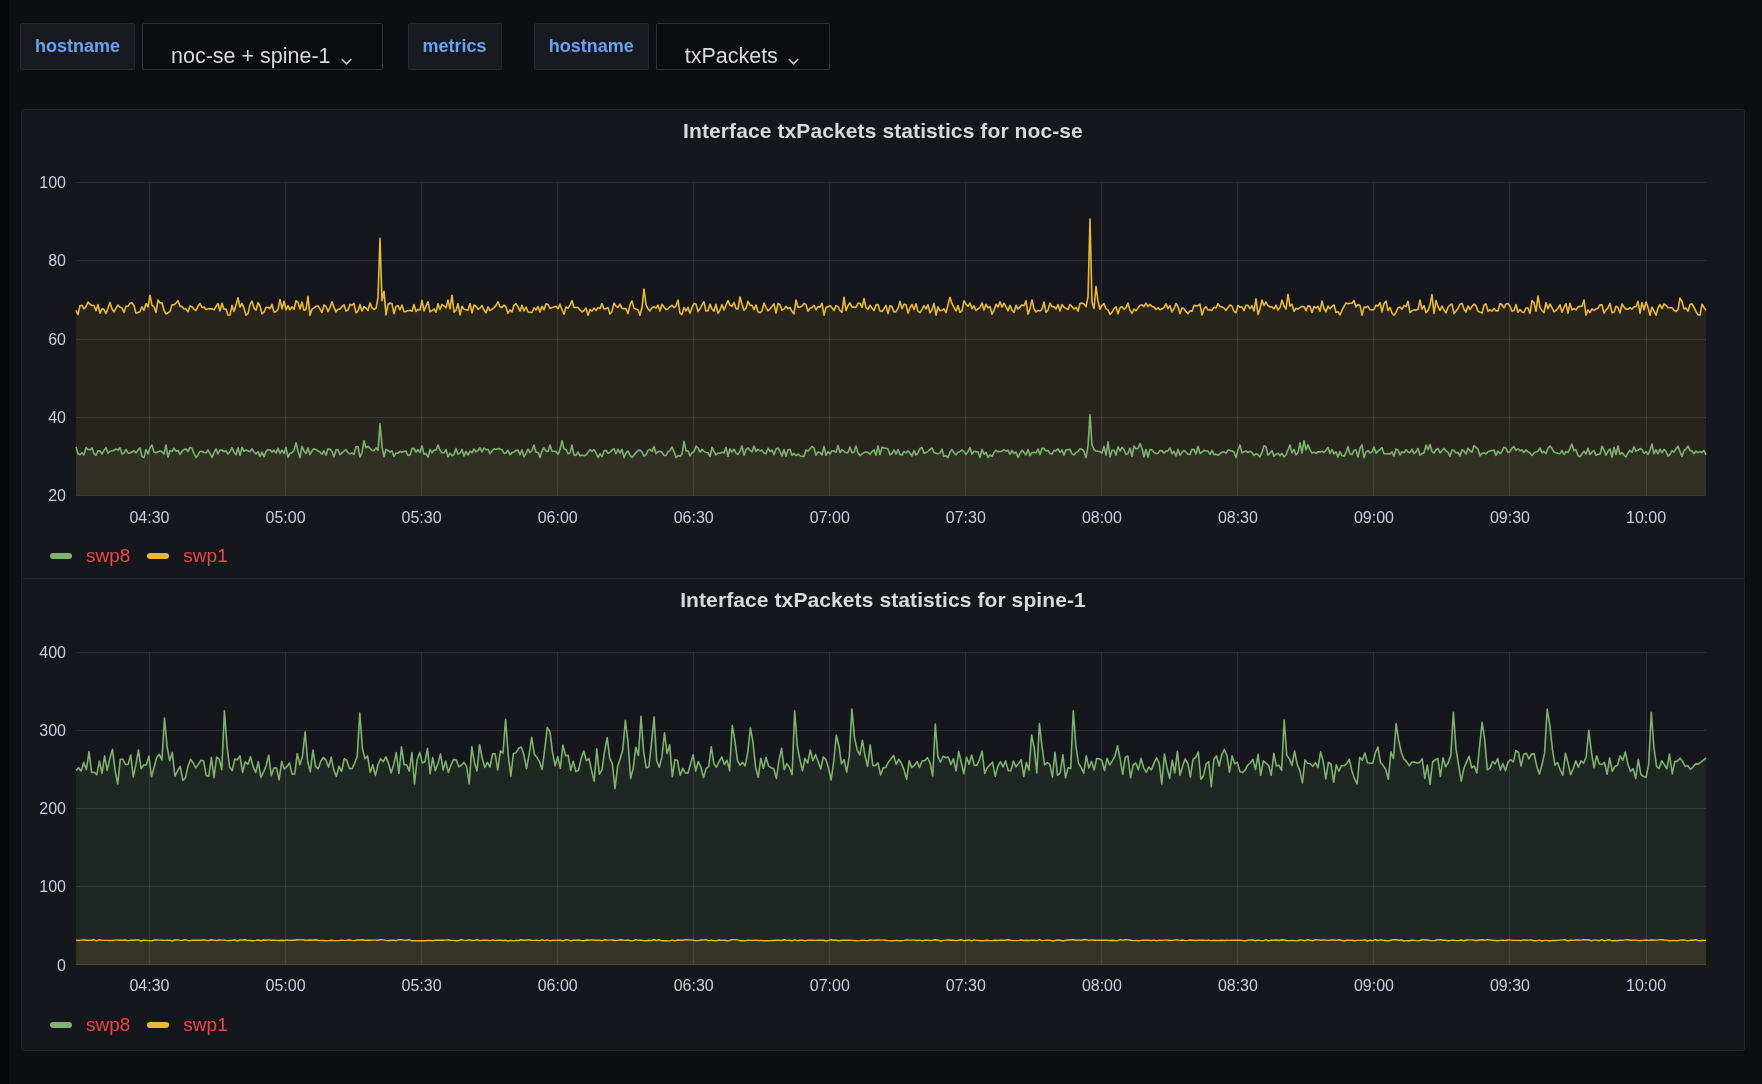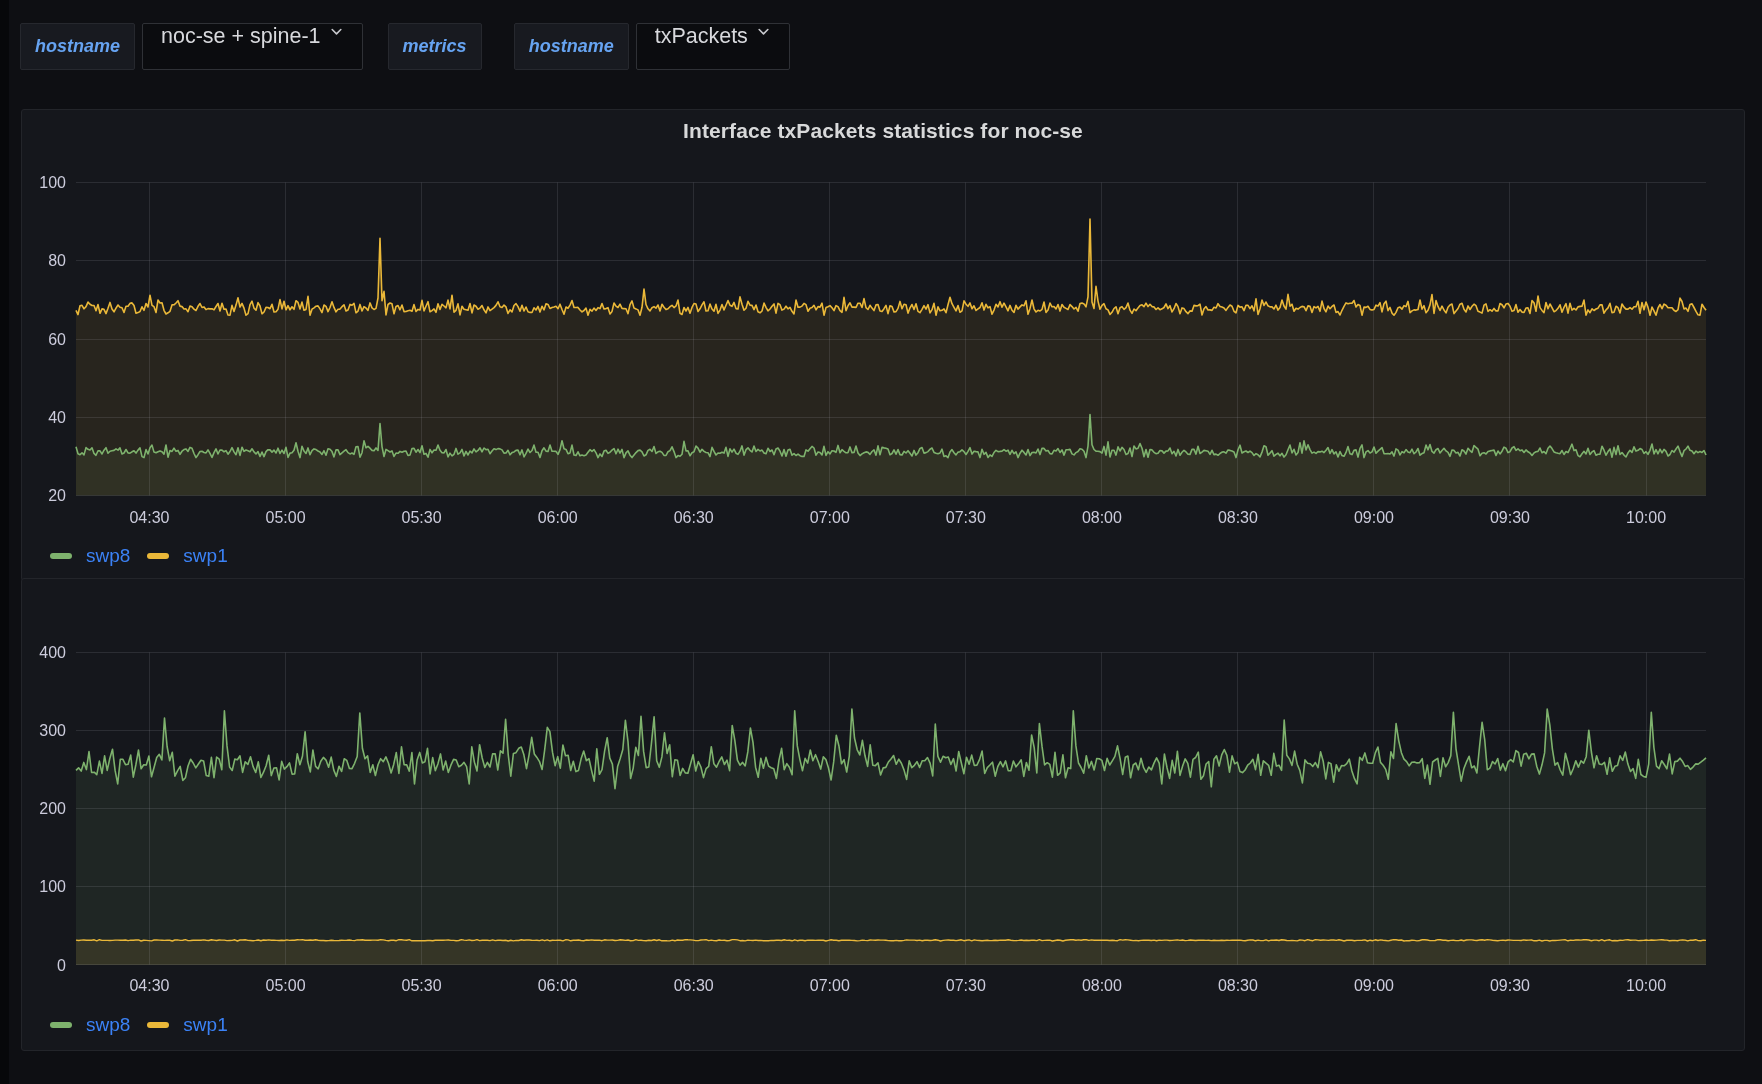--- a/index.html
+++ b/index.html
@@ -1,22 +1,22 @@
 <!DOCTYPE html>
 <html><head><meta charset="utf-8">
 <style>
 html,body{margin:0;padding:0;background:#0e0f13;width:1762px;height:1084px;overflow:hidden;font-family:"Liberation Sans",sans-serif;}
 .edge{position:absolute;left:0;top:0;width:9px;height:1084px;background:#07080a;}
 .submenu{position:absolute;left:20px;top:23px;display:flex;align-items:stretch;height:47px;}
-.vlabel{background:#181a20;border:1px solid #26282e;border-radius:2px;color:#66a3f1;font-size:18px;font-weight:700;display:flex;align-items:center;padding:0 14px;box-sizing:border-box;font-style:italic;}
-.vpick{background:#0b0c0f;border:1px solid #2f3136;border-radius:2px;color:#d8d9dd;font-size:21.5px;display:flex;align-items:flex-start;padding:0 18px;box-sizing:border-box;}
+.vlabel{background:#181a20;border:1px solid #26282e;border-radius:2px;color:#66a3f1;font-size:18px;font-weight:700;display:flex;align-items:center;padding:0 14px;box-sizing:border-box;}
+.vpick{background:#0b0c0f;border:1px solid #2f3136;border-radius:2px;color:#d8d9dd;font-size:21.5px;display:flex;align-items:flex-end;padding:0 28px;box-sizing:border-box;}
 .sp{width:7px} .gap{width:25px}
 .panel{position:absolute;left:21px;width:1724px;height:472px;background:#15171c;border:1px solid #23252a;border-radius:3px;box-sizing:border-box;}
 .ptitle{position:absolute;left:0;top:9px;width:100%;text-align:center;color:#d8d9da;font-size:21px;font-weight:700;letter-spacing:0.1px;}
-.legend{position:absolute;left:28px;top:436px;height:20px;display:flex;align-items:center;color:#3b82f6;font-size:19px;}
+.legend{position:absolute;left:28px;top:436px;height:20px;display:flex;align-items:center;color:#ef4444;font-size:19px;}
 .sw{width:22px;height:6px;border-radius:3px;display:inline-block;margin-right:14px;}
 .sw2{margin-left:17px;}
 .lt{line-height:20px;}
 </style></head>
 <body>
 <div class="edge"></div>
 <div class="submenu">
   <div class="vlabel">hostname</div>
     <div class="sp"></div>
   <div class="vpick">noc-se&nbsp;+&nbsp;spine-1<svg width="15" height="15" viewBox="0 0 16 16" style="margin-left:8px">
@@ -75,20 +75,21 @@
 <text x="1625.1" y="414.0" text-anchor="middle" font-family="Liberation Sans, sans-serif" font-size="16" fill="#ccccdc">10:00</text>
 </svg>
   <div class="legend">
       <span class="sw" style="background:#7EB26D"></span>
       <span class="lt">swp8</span>
       <span class="sw sw2" style="background:#EAB839"></span>
       <span class="lt">swp1</span>
     </div>
 </div>
 <div class="panel" style="top:578px;height:472.5px">
+  <div class="ptitle">Interface txPackets statistics for spine-1</div>
   <svg width="1724" height="472" viewBox="0 0 1724 472" style="position:absolute;left:-1px;top:-1px">
 <path d="M55.0,387.0 L55.0,192.3 L57.6,189.8 L60.2,193.1 L62.8,184.4 L65.4,191.6 L68.0,173.6 L70.6,194.5 L73.2,194.2 L75.8,196.6 L78.4,183.1 L81.0,195.4 L83.6,177.9 L86.2,192.4 L88.8,180.5 L91.5,171.2 L94.1,192.4 L96.7,205.9 L99.3,181.3 L101.9,181.3 L104.5,186.7 L107.1,186.2 L109.7,177.1 L112.3,199.1 L114.9,186.5 L117.5,172.0 L120.1,190.8 L122.7,186.8 L125.3,187.0 L127.9,178.0 L130.5,198.8 L133.1,189.3 L135.7,179.5 L138.3,176.3 L140.9,181.9 L143.5,140.1 L146.1,168.5 L148.7,182.8 L151.3,174.3 L153.9,198.1 L156.5,192.8 L159.2,188.4 L161.8,202.4 L164.4,199.8 L167.0,188.0 L169.6,181.3 L172.2,185.0 L174.8,189.9 L177.4,186.0 L180.0,182.2 L182.6,182.9 L185.2,197.4 L187.8,198.2 L190.4,179.4 L193.0,199.7 L195.6,179.1 L198.2,181.1 L200.8,191.7 L203.4,132.7 L206.0,167.9 L208.6,189.0 L211.2,192.5 L213.8,181.1 L216.4,181.7 L219.0,177.8 L221.6,194.4 L224.2,183.7 L226.9,186.4 L229.5,178.7 L232.1,188.6 L234.7,194.5 L237.3,183.8 L239.9,199.5 L242.5,194.2 L245.1,187.7 L247.7,177.2 L250.3,197.6 L252.9,190.0 L255.5,189.7 L258.1,201.9 L260.7,183.4 L263.3,191.1 L265.9,188.7 L268.5,184.9 L271.1,196.1 L273.7,195.9 L276.3,175.7 L278.9,186.8 L281.5,178.0 L284.1,153.8 L286.7,183.5 L289.3,193.9 L291.9,172.0 L294.6,188.3 L297.2,190.8 L299.8,183.2 L302.4,179.4 L305.0,182.1 L307.6,189.3 L310.2,179.1 L312.8,192.1 L315.4,198.4 L318.0,188.2 L320.6,193.5 L323.2,180.8 L325.8,182.4 L328.4,190.4 L331.0,190.7 L333.6,185.3 L336.2,178.5 L338.8,135.0 L341.4,170.2 L344.0,180.8 L346.6,177.9 L349.2,194.5 L351.8,186.7 L354.4,197.5 L357.0,186.8 L359.6,180.7 L362.3,183.6 L364.9,178.9 L367.5,185.3 L370.1,195.0 L372.7,186.4 L375.3,174.5 L377.9,195.5 L380.5,168.9 L383.1,186.6 L385.7,186.9 L388.3,193.1 L390.9,174.5 L393.5,205.9 L396.1,182.0 L398.7,174.4 L401.3,184.9 L403.9,183.8 L406.5,170.3 L409.1,195.9 L411.7,179.6 L414.3,192.6 L416.9,186.0 L419.5,175.9 L422.1,191.9 L424.7,183.1 L427.3,194.4 L430.0,186.9 L432.6,181.4 L435.2,182.0 L437.8,188.7 L440.4,187.3 L443.0,184.4 L445.6,188.6 L448.2,205.9 L450.8,168.9 L453.4,184.1 L456.0,193.0 L458.6,166.7 L461.2,180.0 L463.8,189.5 L466.4,184.3 L469.0,189.0 L471.6,175.9 L474.2,175.8 L476.8,192.0 L479.4,172.8 L482.0,175.2 L484.6,141.3 L487.2,176.5 L489.8,198.2 L492.4,175.5 L495.0,174.7 L497.7,170.3 L500.3,169.1 L502.9,176.8 L505.5,190.6 L508.1,176.6 L510.7,159.3 L513.3,175.9 L515.9,179.4 L518.5,183.6 L521.1,191.4 L523.7,171.6 L526.3,149.4 L528.9,153.7 L531.5,174.2 L534.1,187.7 L536.7,178.6 L539.3,190.2 L541.9,167.0 L544.5,177.8 L547.1,177.2 L549.7,192.5 L552.3,183.2 L554.9,193.6 L557.5,192.4 L560.1,180.8 L562.7,173.0 L565.4,182.7 L568.0,180.7 L570.6,192.6 L573.2,203.1 L575.8,170.9 L578.4,196.3 L581.0,191.6 L583.6,173.2 L586.2,159.7 L588.8,180.1 L591.4,186.1 L594.0,210.6 L596.6,188.6 L599.2,180.5 L601.8,171.5 L604.4,142.3 L607.0,163.6 L609.6,200.5 L612.2,190.1 L614.8,169.2 L617.4,177.4 L620.0,138.2 L622.6,173.4 L625.2,189.6 L627.8,189.0 L630.4,165.7 L633.1,138.9 L635.7,182.7 L638.3,189.3 L640.9,178.9 L643.5,154.8 L646.1,175.5 L648.7,166.7 L651.3,198.8 L653.9,181.7 L656.5,182.3 L659.1,197.4 L661.7,190.4 L664.3,194.9 L666.9,195.3 L669.5,186.0 L672.1,176.7 L674.7,193.0 L677.3,183.5 L679.9,189.0 L682.5,199.6 L685.1,190.6 L687.7,188.4 L690.3,168.7 L692.9,185.8 L695.5,189.2 L698.1,183.5 L700.8,178.9 L703.4,186.5 L706.0,182.1 L708.6,192.6 L711.2,147.5 L713.8,162.1 L716.4,182.1 L719.0,187.2 L721.6,184.4 L724.2,187.9 L726.8,173.9 L729.4,150.0 L732.0,164.4 L734.6,189.2 L737.2,199.3 L739.8,180.3 L742.4,190.2 L745.0,179.4 L747.6,188.1 L750.2,189.7 L752.8,190.8 L755.4,200.5 L758.0,182.2 L760.6,170.3 L763.2,191.6 L765.8,185.6 L768.5,189.5 L771.1,196.7 L773.7,132.7 L776.3,167.9 L778.9,181.6 L781.5,192.7 L784.1,180.4 L786.7,185.1 L789.3,172.0 L791.9,182.7 L794.5,176.7 L797.1,183.2 L799.7,191.1 L802.3,178.8 L804.9,181.6 L807.5,190.0 L810.1,202.0 L812.7,183.7 L815.3,157.2 L817.9,167.7 L820.5,185.8 L823.1,181.7 L825.7,194.0 L828.3,178.1 L830.9,131.1 L833.5,160.0 L836.2,171.8 L838.8,177.0 L841.4,162.4 L844.0,177.8 L846.6,188.4 L849.2,166.9 L851.8,187.2 L854.4,187.6 L857.0,184.8 L859.6,197.0 L862.2,189.9 L864.8,189.4 L867.4,184.0 L870.0,180.9 L872.6,177.5 L875.2,186.3 L877.8,181.2 L880.4,185.3 L883.0,191.9 L885.6,201.4 L888.2,182.9 L890.8,189.6 L893.4,187.3 L896.0,183.6 L898.6,189.4 L901.2,182.7 L903.8,182.7 L906.5,179.5 L909.1,185.1 L911.7,197.9 L914.3,146.0 L916.9,178.4 L919.5,184.2 L922.1,178.3 L924.7,179.8 L927.3,179.1 L929.9,186.4 L932.5,180.7 L935.1,193.0 L937.7,173.5 L940.3,184.7 L942.9,195.7 L945.5,179.2 L948.1,186.3 L950.7,177.1 L953.3,187.4 L955.9,187.1 L958.5,181.7 L961.1,173.0 L963.7,195.5 L966.3,189.6 L968.9,187.0 L971.5,184.2 L974.2,198.2 L976.8,188.5 L979.4,183.7 L982.0,188.9 L984.6,182.9 L987.2,192.6 L989.8,192.8 L992.4,183.0 L995.0,188.8 L997.6,185.6 L1000.2,181.8 L1002.8,198.4 L1005.4,184.5 L1008.0,192.2 L1010.6,157.0 L1013.2,169.7 L1015.8,195.0 L1018.4,145.5 L1021.0,168.2 L1023.6,186.9 L1026.2,184.7 L1028.8,186.4 L1031.4,199.1 L1034.0,174.4 L1036.6,197.3 L1039.2,194.8 L1041.9,176.8 L1044.5,199.8 L1047.1,189.7 L1049.7,190.6 L1052.3,132.7 L1054.9,167.9 L1057.5,185.0 L1060.1,189.5 L1062.7,195.2 L1065.3,177.7 L1067.9,190.0 L1070.5,183.4 L1073.1,192.0 L1075.7,180.6 L1078.3,180.8 L1080.9,182.4 L1083.5,192.5 L1086.1,180.4 L1088.7,187.0 L1091.3,182.8 L1093.9,178.4 L1096.5,167.9 L1099.1,180.7 L1101.7,196.5 L1104.3,179.3 L1106.9,178.0 L1109.6,199.8 L1112.2,187.0 L1114.8,185.0 L1117.4,191.8 L1120.0,180.3 L1122.6,189.7 L1125.2,194.4 L1127.8,189.0 L1130.4,191.9 L1133.0,185.1 L1135.6,179.9 L1138.2,185.2 L1140.8,205.9 L1143.4,176.0 L1146.0,189.5 L1148.6,200.4 L1151.2,182.4 L1153.8,195.0 L1156.4,173.3 L1159.0,197.4 L1161.6,188.0 L1164.2,180.9 L1166.8,185.3 L1169.4,199.1 L1172.0,181.3 L1174.6,179.5 L1177.3,174.2 L1179.9,201.3 L1182.5,197.7 L1185.1,186.0 L1187.7,183.5 L1190.3,208.8 L1192.9,181.3 L1195.5,177.8 L1198.1,188.0 L1200.7,176.9 L1203.3,171.5 L1205.9,177.4 L1208.5,194.2 L1211.1,177.9 L1213.7,185.8 L1216.3,184.1 L1218.9,193.4 L1221.5,194.6 L1224.1,192.0 L1226.7,187.2 L1229.3,185.0 L1231.9,181.3 L1234.5,191.6 L1237.1,176.3 L1239.7,197.3 L1242.3,182.8 L1245.0,185.2 L1247.6,187.3 L1250.2,197.3 L1252.8,175.4 L1255.4,188.1 L1258.0,187.2 L1260.6,192.3 L1263.2,142.1 L1265.8,177.3 L1268.4,180.9 L1271.0,187.4 L1273.6,173.1 L1276.2,186.2 L1278.8,192.4 L1281.4,204.9 L1284.0,181.9 L1286.6,185.3 L1289.2,185.7 L1291.8,188.4 L1294.4,184.5 L1297.0,189.7 L1299.6,173.9 L1302.2,183.2 L1304.8,201.0 L1307.4,184.4 L1310.0,185.8 L1312.7,204.2 L1315.3,186.7 L1317.9,193.2 L1320.5,187.6 L1323.1,187.8 L1325.7,185.7 L1328.3,181.2 L1330.9,193.0 L1333.5,200.7 L1336.1,205.9 L1338.7,179.3 L1341.3,182.3 L1343.9,174.9 L1346.5,184.7 L1349.1,185.3 L1351.7,185.2 L1354.3,174.9 L1356.9,169.0 L1359.5,184.4 L1362.1,187.3 L1364.7,191.4 L1367.3,201.2 L1369.9,173.9 L1372.5,180.5 L1375.1,145.6 L1377.7,162.6 L1380.4,174.7 L1383.0,181.2 L1385.6,183.6 L1388.2,187.8 L1390.8,184.2 L1393.4,184.0 L1396.0,184.9 L1398.6,184.6 L1401.2,180.7 L1403.8,200.4 L1406.4,187.0 L1409.0,206.3 L1411.6,184.0 L1414.2,182.0 L1416.8,180.3 L1419.4,198.5 L1422.0,179.7 L1424.6,188.7 L1427.2,184.6 L1429.8,177.6 L1432.4,134.2 L1435.0,170.8 L1437.6,187.1 L1440.2,203.1 L1442.8,190.8 L1445.4,184.1 L1448.1,178.3 L1450.7,189.8 L1453.3,188.0 L1455.9,195.0 L1458.5,169.0 L1461.1,144.3 L1463.7,161.5 L1466.3,191.8 L1468.9,190.1 L1471.5,183.6 L1474.1,186.0 L1476.7,180.5 L1479.3,192.1 L1481.9,185.7 L1484.5,192.7 L1487.1,183.9 L1489.7,181.7 L1492.3,183.9 L1494.9,172.6 L1497.5,174.5 L1500.1,188.2 L1502.7,176.2 L1505.3,175.2 L1507.9,180.8 L1510.5,176.1 L1513.1,175.9 L1515.8,188.5 L1518.4,196.1 L1521.0,186.8 L1523.6,174.9 L1526.2,131.1 L1528.8,146.8 L1531.4,171.1 L1534.0,187.1 L1536.6,184.5 L1539.2,192.0 L1541.8,197.2 L1544.4,175.3 L1547.0,184.9 L1549.6,196.7 L1552.2,190.7 L1554.8,182.8 L1557.4,189.1 L1560.0,182.8 L1562.6,185.2 L1565.2,178.7 L1567.8,152.2 L1570.4,174.0 L1573.0,189.8 L1575.6,177.7 L1578.2,185.9 L1580.8,186.6 L1583.5,184.3 L1586.1,196.3 L1588.7,179.9 L1591.3,193.3 L1593.9,188.3 L1596.5,187.5 L1599.1,177.8 L1601.7,182.4 L1604.3,174.0 L1606.9,186.1 L1609.5,193.5 L1612.1,190.6 L1614.7,200.4 L1617.3,181.4 L1619.9,196.5 L1622.5,198.4 L1625.1,199.2 L1627.7,186.2 L1630.3,134.3 L1632.9,169.5 L1635.5,188.1 L1638.1,190.6 L1640.7,182.7 L1643.3,186.5 L1645.9,190.8 L1648.5,176.1 L1651.2,195.9 L1653.8,183.6 L1656.4,183.1 L1659.0,180.2 L1661.6,183.6 L1664.2,188.5 L1666.8,187.6 L1669.4,191.4 L1672.0,189.1 L1674.6,185.9 L1677.2,186.1 L1679.8,184.2 L1682.4,182.2 L1685.0,179.9 L1685.0,387.0 Z" fill="#7EB26D" fill-opacity="0.1"></path>
 <path d="M55.0,387.0 L55.0,362.1 L57.6,362.5 L60.2,362.1 L62.8,362.0 L65.4,362.2 L68.0,362.3 L70.6,362.2 L73.2,361.8 L75.8,362.8 L78.4,361.7 L81.0,362.4 L83.6,362.4 L86.2,362.4 L88.8,362.5 L91.5,362.4 L94.1,362.1 L96.7,362.1 L99.3,362.2 L101.9,362.3 L104.5,362.0 L107.1,362.6 L109.7,362.1 L112.3,362.2 L114.9,362.0 L117.5,361.9 L120.1,363.0 L122.7,362.3 L125.3,362.4 L127.9,362.6 L130.5,362.9 L133.1,362.0 L135.7,361.9 L138.3,362.1 L140.9,362.2 L143.5,362.4 L146.1,362.2 L148.7,362.3 L151.3,363.0 L153.9,362.0 L156.5,361.9 L159.2,362.4 L161.8,362.3 L164.4,361.6 L167.0,362.6 L169.6,362.5 L172.2,362.3 L174.8,362.3 L177.4,362.1 L180.0,362.2 L182.6,361.9 L185.2,362.3 L187.8,362.5 L190.4,361.8 L193.0,362.1 L195.6,362.5 L198.2,362.0 L200.8,362.1 L203.4,362.1 L206.0,362.6 L208.6,362.5 L211.2,362.4 L213.8,361.8 L216.4,363.0 L219.0,362.0 L221.6,362.0 L224.2,361.7 L226.9,362.4 L229.5,362.5 L232.1,362.7 L234.7,362.4 L237.3,362.0 L239.9,362.7 L242.5,362.0 L245.1,362.2 L247.7,361.9 L250.3,362.2 L252.9,362.2 L255.5,362.4 L258.1,362.5 L260.7,362.3 L263.3,362.5 L265.9,361.9 L268.5,362.4 L271.1,362.3 L273.7,362.3 L276.3,361.7 L278.9,361.9 L281.5,361.6 L284.1,362.3 L286.7,362.3 L289.3,362.0 L291.9,362.3 L294.6,361.8 L297.2,362.2 L299.8,362.5 L302.4,362.5 L305.0,362.8 L307.6,362.6 L310.2,362.2 L312.8,362.5 L315.4,362.6 L318.0,362.5 L320.6,362.2 L323.2,362.4 L325.8,362.3 L328.4,362.0 L331.0,362.4 L333.6,362.6 L336.2,361.9 L338.8,362.0 L341.4,361.7 L344.0,362.3 L346.6,362.2 L349.2,362.2 L351.8,362.1 L354.4,362.1 L357.0,362.3 L359.6,361.6 L362.3,361.9 L364.9,362.4 L367.5,362.7 L370.1,362.2 L372.7,362.3 L375.3,362.7 L377.9,361.7 L380.5,361.8 L383.1,362.1 L385.7,362.3 L388.3,361.6 L390.9,362.8 L393.5,362.8 L396.1,362.7 L398.7,362.7 L401.3,362.6 L403.9,362.7 L406.5,362.5 L409.1,362.5 L411.7,362.8 L414.3,362.2 L416.9,362.1 L419.5,362.3 L422.1,362.2 L424.7,362.1 L427.3,362.0 L430.0,362.4 L432.6,362.4 L435.2,362.7 L437.8,362.5 L440.4,361.6 L443.0,362.1 L445.6,362.4 L448.2,361.9 L450.8,362.5 L453.4,362.4 L456.0,361.6 L458.6,362.6 L461.2,362.3 L463.8,362.3 L466.4,362.3 L469.0,362.6 L471.6,361.9 L474.2,362.6 L476.8,362.2 L479.4,362.2 L482.0,362.5 L484.6,362.3 L487.2,363.0 L489.8,362.3 L492.4,362.9 L495.0,362.4 L497.7,362.5 L500.3,361.8 L502.9,362.3 L505.5,362.0 L508.1,362.0 L510.7,362.3 L513.3,362.4 L515.9,362.3 L518.5,362.6 L521.1,361.8 L523.7,362.7 L526.3,361.9 L528.9,362.8 L531.5,362.3 L534.1,362.4 L536.7,362.3 L539.3,362.3 L541.9,362.9 L544.5,361.8 L547.1,361.9 L549.7,362.8 L552.3,362.3 L554.9,362.2 L557.5,362.0 L560.1,362.5 L562.7,362.7 L565.4,362.0 L568.0,362.2 L570.6,361.9 L573.2,362.2 L575.8,362.2 L578.4,362.1 L581.0,362.7 L583.6,361.8 L586.2,362.1 L588.8,362.1 L591.4,362.0 L594.0,362.5 L596.6,362.4 L599.2,361.8 L601.8,362.0 L604.4,362.4 L607.0,362.0 L609.6,362.7 L612.2,362.6 L614.8,361.6 L617.4,362.4 L620.0,362.2 L622.6,362.6 L625.2,362.8 L627.8,362.3 L630.4,362.5 L633.1,361.8 L635.7,362.5 L638.3,361.8 L640.9,362.8 L643.5,362.6 L646.1,362.8 L648.7,362.9 L651.3,362.1 L653.9,362.8 L656.5,362.0 L659.1,362.2 L661.7,362.3 L664.3,361.6 L666.9,361.8 L669.5,361.9 L672.1,362.1 L674.7,362.6 L677.3,362.6 L679.9,362.0 L682.5,361.9 L685.1,361.6 L687.7,362.6 L690.3,362.1 L692.9,362.6 L695.5,362.7 L698.1,362.0 L700.8,362.4 L703.4,362.3 L706.0,362.7 L708.6,362.5 L711.2,361.6 L713.8,361.6 L716.4,361.9 L719.0,362.7 L721.6,362.5 L724.2,362.9 L726.8,362.1 L729.4,362.4 L732.0,362.5 L734.6,362.1 L737.2,362.5 L739.8,362.4 L742.4,362.7 L745.0,362.6 L747.6,362.7 L750.2,362.4 L752.8,362.5 L755.4,362.3 L758.0,362.3 L760.6,362.5 L763.2,361.8 L765.8,362.4 L768.5,362.2 L771.1,362.8 L773.7,361.8 L776.3,362.7 L778.9,362.3 L781.5,362.3 L784.1,362.7 L786.7,362.1 L789.3,362.2 L791.9,362.3 L794.5,362.4 L797.1,362.1 L799.7,362.2 L802.3,362.3 L804.9,363.0 L807.5,362.4 L810.1,361.8 L812.7,362.2 L815.3,362.3 L817.9,362.7 L820.5,362.3 L823.1,362.3 L825.7,362.3 L828.3,362.3 L830.9,362.4 L833.5,362.5 L836.2,362.9 L838.8,362.6 L841.4,362.1 L844.0,362.4 L846.6,362.6 L849.2,362.0 L851.8,362.1 L854.4,362.3 L857.0,362.0 L859.6,362.1 L862.2,362.1 L864.8,362.2 L867.4,362.6 L870.0,362.7 L872.6,362.8 L875.2,362.4 L877.8,362.8 L880.4,362.7 L883.0,362.4 L885.6,361.9 L888.2,362.1 L890.8,362.1 L893.4,362.1 L896.0,362.5 L898.6,362.1 L901.2,362.7 L903.8,362.2 L906.5,362.3 L909.1,362.5 L911.7,362.3 L914.3,361.8 L916.9,362.2 L919.5,363.0 L922.1,362.4 L924.7,362.1 L927.3,362.0 L929.9,362.2 L932.5,362.2 L935.1,362.6 L937.7,362.2 L940.3,361.8 L942.9,362.7 L945.5,362.2 L948.1,361.9 L950.7,362.8 L953.3,361.9 L955.9,362.4 L958.5,362.5 L961.1,362.8 L963.7,362.5 L966.3,362.3 L968.9,362.6 L971.5,362.5 L974.2,362.3 L976.8,362.5 L979.4,362.1 L982.0,362.2 L984.6,362.2 L987.2,361.8 L989.8,362.3 L992.4,362.5 L995.0,362.6 L997.6,362.4 L1000.2,362.0 L1002.8,362.5 L1005.4,362.2 L1008.0,362.5 L1010.6,362.2 L1013.2,362.3 L1015.8,362.6 L1018.4,361.6 L1021.0,362.6 L1023.6,362.4 L1026.2,362.2 L1028.8,362.1 L1031.4,363.0 L1034.0,362.5 L1036.6,362.0 L1039.2,362.3 L1041.9,363.0 L1044.5,362.3 L1047.1,362.0 L1049.7,361.7 L1052.3,361.7 L1054.9,362.2 L1057.5,361.9 L1060.1,362.3 L1062.7,361.8 L1065.3,361.8 L1067.9,362.4 L1070.5,361.9 L1073.1,362.2 L1075.7,362.2 L1078.3,362.1 L1080.9,362.2 L1083.5,362.1 L1086.1,362.2 L1088.7,362.5 L1091.3,362.2 L1093.9,362.5 L1096.5,362.7 L1099.1,361.6 L1101.7,362.1 L1104.3,361.8 L1106.9,361.9 L1109.6,362.2 L1112.2,362.6 L1114.8,362.4 L1117.4,362.7 L1120.0,362.4 L1122.6,362.1 L1125.2,362.3 L1127.8,362.3 L1130.4,362.5 L1133.0,362.1 L1135.6,362.8 L1138.2,362.1 L1140.8,362.4 L1143.4,362.1 L1146.0,362.1 L1148.6,362.5 L1151.2,362.4 L1153.8,362.1 L1156.4,361.9 L1159.0,362.4 L1161.6,362.0 L1164.2,362.6 L1166.8,362.4 L1169.4,362.0 L1172.0,362.2 L1174.6,362.5 L1177.3,362.2 L1179.9,362.3 L1182.5,362.1 L1185.1,362.4 L1187.7,362.3 L1190.3,362.6 L1192.9,362.3 L1195.5,362.5 L1198.1,362.5 L1200.7,362.3 L1203.3,362.5 L1205.9,362.3 L1208.5,362.4 L1211.1,362.1 L1213.7,362.3 L1216.3,362.3 L1218.9,362.1 L1221.5,362.5 L1224.1,362.7 L1226.7,362.2 L1229.3,361.9 L1231.9,362.0 L1234.5,362.8 L1237.1,362.1 L1239.7,362.6 L1242.3,362.6 L1245.0,361.8 L1247.6,362.9 L1250.2,362.1 L1252.8,362.3 L1255.4,362.0 L1258.0,362.5 L1260.6,361.8 L1263.2,362.0 L1265.8,362.5 L1268.4,362.6 L1271.0,362.4 L1273.6,362.6 L1276.2,362.9 L1278.8,362.0 L1281.4,362.1 L1284.0,362.7 L1286.6,361.6 L1289.2,362.3 L1291.8,362.7 L1294.4,361.7 L1297.0,361.9 L1299.6,362.3 L1302.2,362.0 L1304.8,362.1 L1307.4,362.4 L1310.0,362.0 L1312.7,362.0 L1315.3,362.4 L1317.9,361.8 L1320.5,362.3 L1323.1,363.0 L1325.7,362.3 L1328.3,362.3 L1330.9,362.3 L1333.5,362.8 L1336.1,362.4 L1338.7,362.4 L1341.3,362.2 L1343.9,361.9 L1346.5,363.0 L1349.1,362.2 L1351.7,362.7 L1354.3,361.8 L1356.9,362.5 L1359.5,361.9 L1362.1,362.3 L1364.7,362.5 L1367.3,362.9 L1369.9,362.2 L1372.5,361.6 L1375.1,361.8 L1377.7,362.2 L1380.4,362.0 L1383.0,363.0 L1385.6,362.6 L1388.2,362.8 L1390.8,362.2 L1393.4,362.4 L1396.0,362.9 L1398.6,362.5 L1401.2,361.8 L1403.8,361.7 L1406.4,362.0 L1409.0,362.6 L1411.6,362.6 L1414.2,362.5 L1416.8,361.6 L1419.4,361.8 L1422.0,362.2 L1424.6,362.2 L1427.2,362.7 L1429.8,362.4 L1432.4,362.3 L1435.0,362.6 L1437.6,362.6 L1440.2,362.0 L1442.8,362.7 L1445.4,362.0 L1448.1,361.9 L1450.7,361.9 L1453.3,362.3 L1455.9,362.5 L1458.5,362.0 L1461.1,361.8 L1463.7,362.2 L1466.3,361.6 L1468.9,361.9 L1471.5,362.3 L1474.1,362.5 L1476.7,362.8 L1479.3,362.4 L1481.9,362.1 L1484.5,362.5 L1487.1,362.0 L1489.7,362.1 L1492.3,362.4 L1494.9,362.4 L1497.5,362.4 L1500.1,362.5 L1502.7,361.9 L1505.3,362.3 L1507.9,362.1 L1510.5,362.0 L1513.1,362.8 L1515.8,362.7 L1518.4,362.1 L1521.0,363.0 L1523.6,362.4 L1526.2,362.4 L1528.8,363.0 L1531.4,362.4 L1534.0,362.5 L1536.6,362.4 L1539.2,362.1 L1541.8,361.9 L1544.4,361.8 L1547.0,362.8 L1549.6,362.1 L1552.2,362.4 L1554.8,362.0 L1557.4,361.9 L1560.0,362.1 L1562.6,361.7 L1565.2,361.7 L1567.8,362.0 L1570.4,362.7 L1573.0,362.1 L1575.6,362.1 L1578.2,362.7 L1580.8,361.6 L1583.5,362.8 L1586.1,362.1 L1588.7,361.8 L1591.3,362.8 L1593.9,362.5 L1596.5,362.7 L1599.1,362.3 L1601.7,362.4 L1604.3,361.9 L1606.9,361.8 L1609.5,362.3 L1612.1,362.1 L1614.7,362.1 L1617.3,362.6 L1619.9,362.5 L1622.5,362.4 L1625.1,362.0 L1627.7,362.4 L1630.3,362.0 L1632.9,362.3 L1635.5,362.1 L1638.1,361.9 L1640.7,361.8 L1643.3,362.0 L1645.9,362.1 L1648.5,362.7 L1651.2,362.5 L1653.8,362.4 L1656.4,362.8 L1659.0,362.1 L1661.6,362.0 L1664.2,362.1 L1666.8,362.9 L1669.4,362.1 L1672.0,362.3 L1674.6,361.7 L1677.2,362.6 L1679.8,362.8 L1682.4,362.1 L1685.0,362.4 L1685.0,387.0 Z" fill="#EAB839" fill-opacity="0.11"></path>
 <line x1="55.0" y1="74.5" x2="1685.0" y2="74.5" stroke="rgba(204,204,220,0.12)" stroke-width="1"></line>
 <line x1="55.0" y1="152.5" x2="1685.0" y2="152.5" stroke="rgba(204,204,220,0.12)" stroke-width="1"></line>
 <line x1="55.0" y1="230.5" x2="1685.0" y2="230.5" stroke="rgba(204,204,220,0.12)" stroke-width="1"></line>
 <line x1="55.0" y1="308.5" x2="1685.0" y2="308.5" stroke="rgba(204,204,220,0.12)" stroke-width="1"></line>
 <line x1="55.0" y1="386.5" x2="1685.0" y2="386.5" stroke="rgba(204,204,220,0.12)" stroke-width="1"></line>
 <line x1="128.5" y1="74.5" x2="128.5" y2="386.5" stroke="rgba(204,204,220,0.12)" stroke-width="1"></line>
 <line x1="264.5" y1="74.5" x2="264.5" y2="386.5" stroke="rgba(204,204,220,0.12)" stroke-width="1"></line>

